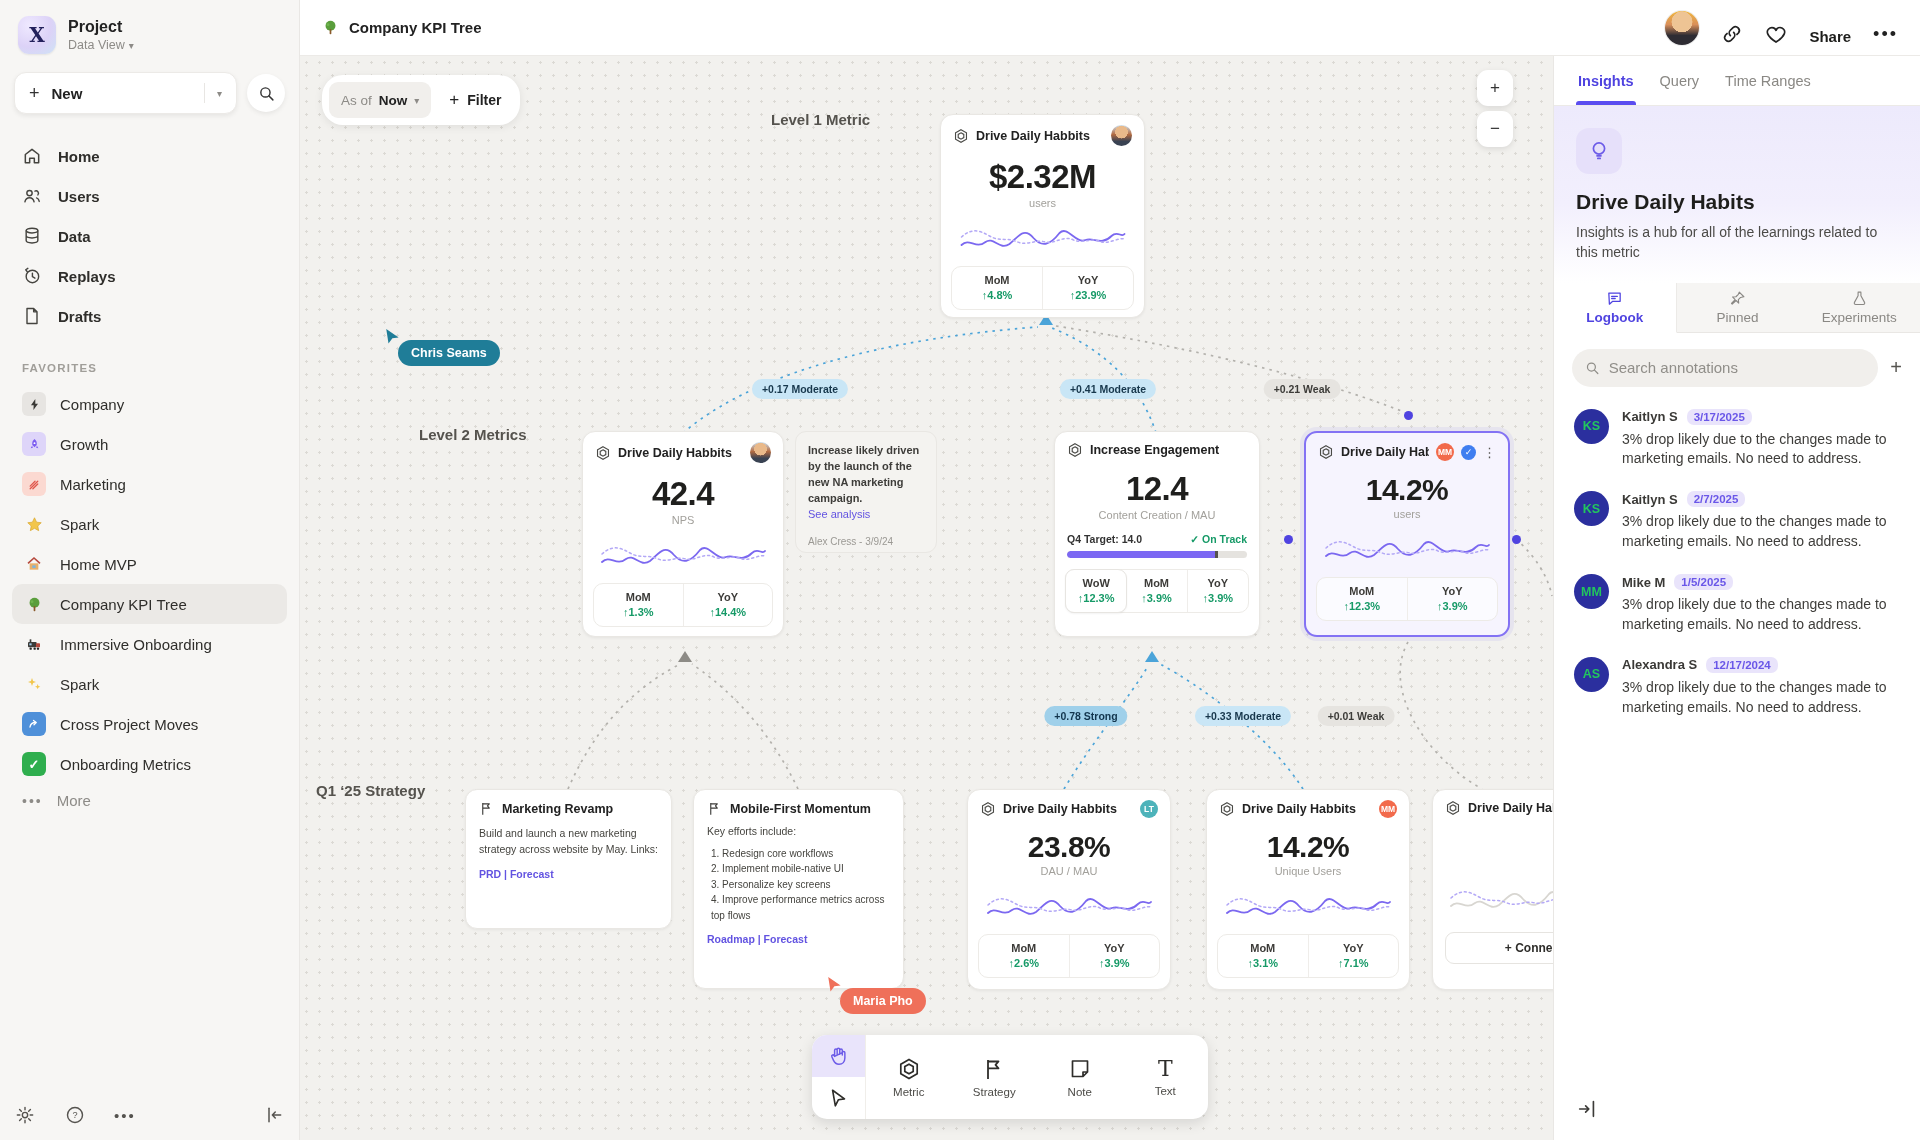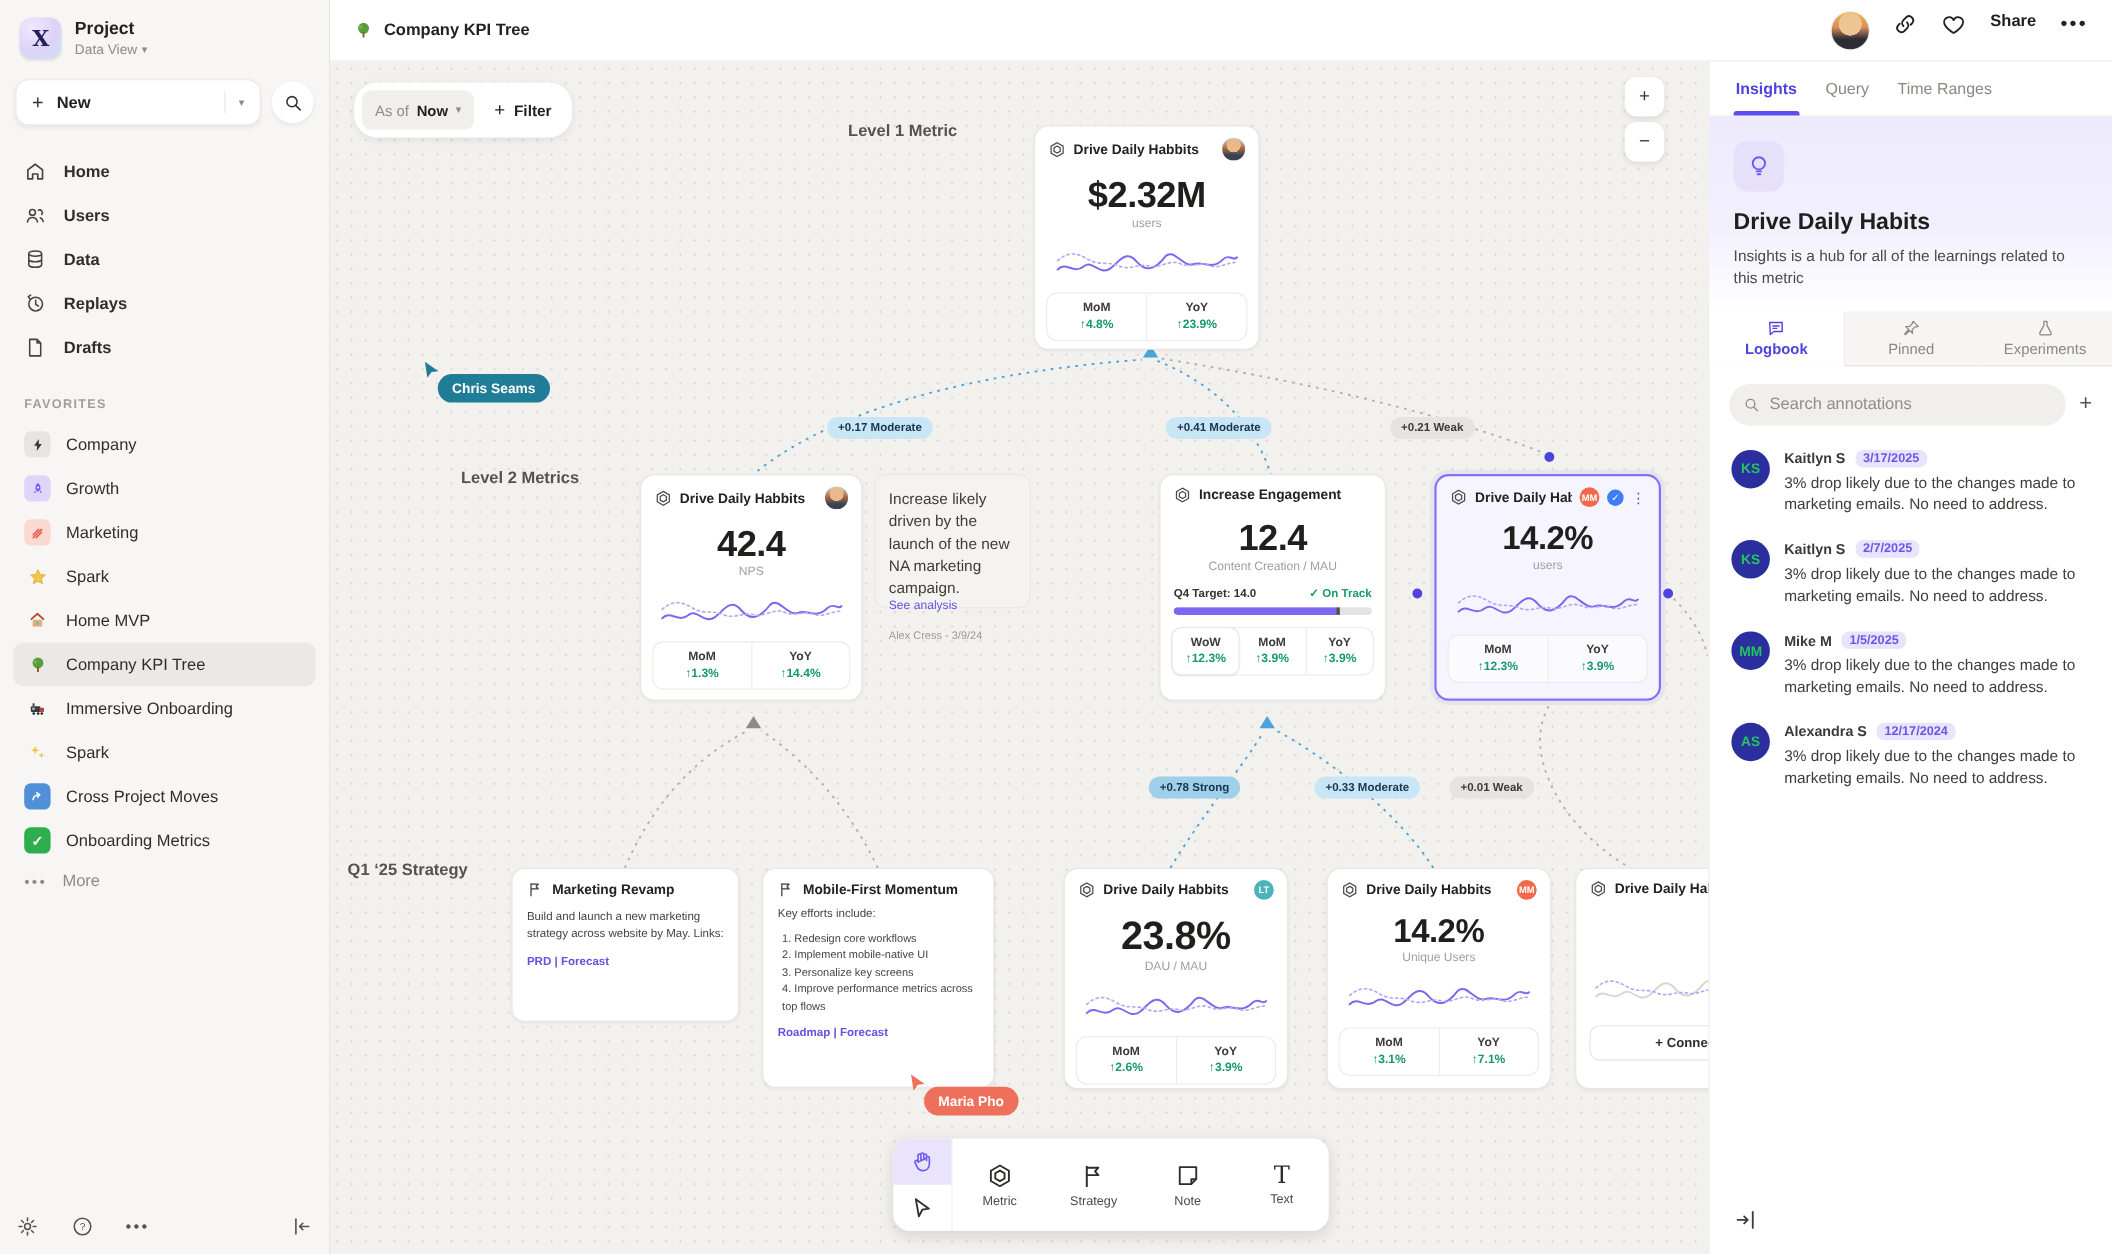--- a/index.html
+++ b/index.html
@@ -38,21 +38,21 @@
   .more-dots { font-size:14px; letter-spacing:2px; }
   .more-label { font-size:15px; }
   .side-bottom { position:absolute; bottom:14px; left:14px; right:14px; display:flex; align-items:center; gap:28px; color:#55534f; }
   .sb-ic { width:22px; height:22px; display:flex; align-items:center; justify-content:center; cursor:pointer; }
   .sb-collapse { margin-left:auto; }
 
   
   .main { position:relative; flex:1; display:flex; flex-direction:column; }
   .topbar { height:56px; background:#fff; border-bottom:1px solid #eceae7; display:flex; align-items:center; padding:0 22px; z-index:6; }
   .topbar-title { display:flex; align-items:center; gap:10px; font-size:15px; font-weight:bold; color:#222; }
-  .topbar-right { margin-left:auto; display:flex; align-items:flex-start; gap:22px; }
+  .topbar-right { margin-left:auto; display:flex; align-items:flex-end; gap:22px; }
   .avatar { width:34px; height:34px; border-radius:50%; background:radial-gradient(circle at 50% 32%, #eec494 0 36%, rgba(0,0,0,0) 37%), linear-gradient(180deg,#f0b73f 0%, #d98f5a 40%, #2e2c33 72%); box-shadow:0 0 0 1px #eee; }
   .hicon { width:22px; height:22px; color:#222; cursor:pointer; display:flex; }
   .share-label { font-size:15px; font-weight:bold; color:#1d1d1b; cursor:pointer; }
   .kebab-h { font-size:18px; letter-spacing:2px; color:#222; cursor:pointer; }
 
   .workrow { position:relative; flex:1; display:flex; }
 
   
   .canvas { position:relative; width:1253px; height:1084px; background:#f2f1ee; overflow:hidden;
     background-image:radial-gradient(#dbd9d4 1px, transparent 1.2px); background-size:13px 13px; }
@@ -93,21 +93,21 @@
   .target-row { display:flex; align-items:center; justify-content:space-between; margin:12px 12px 0; }
   .target-label { font-size:10.5px; font-weight:bold; color:#333; }
   .ontrack { font-size:10.5px; font-weight:bold; color:#169a67; }
   .progress { margin:6px 12px 0; height:7px; border-radius:4px; background:#e5e3df; position:relative; overflow:hidden; }
   .progress .fill { position:absolute; left:0; top:0; bottom:0; width:84%; background:#7c68f3; border-radius:4px; }
   .progress .tick { position:absolute; left:82%; top:0; bottom:0; width:3px; background:#55524d; }
   .handle-dot { position:absolute; width:9px; height:9px; border-radius:50%; background:#4f43e0; z-index:3; }
 
   
   .note-card { position:absolute; background:#f4f3f0; border:1px solid #e9e7e3; border-radius:11px; padding:11px 12px; z-index:2; }
-  .note-text { font-size:14px; color:#3e3d3a; line-height:1.45; }
+  .note-text { font-size:11px; color:#3e3d3a; line-height:1.45;font-weight:bold; }
   .note-link { font-size:11px; color:#6253e1; cursor:pointer; margin-top:1px; }
   .note-author { font-size:10px; color:#9b9994; margin-top:16px; }
   .strat-card { position:absolute; background:#fff; border:1px solid #e9e7e3; border-radius:12px; box-shadow:0 1px 3px rgba(0,0,0,.06); padding:11px 13px; z-index:2; }
   .strat-head { display:flex; align-items:center; gap:8px; }
   .strat-flag { width:15px; height:15px; color:#3c3b38; display:flex; }
   .strat-title { font-size:12.5px; font-weight:bold; color:#222; }
   .strat-body { font-size:10.5px; color:#45443f; line-height:1.5; margin-top:10px; }
   .strat-links { font-size:10.5px; font-weight:bold; color:#6253e1; margin-top:10px; cursor:pointer; }
   .strat-list { margin-top:6px; }
   .strat-list div { font-size:10px; color:#45443f; line-height:1.55; padding-left:4px; }
@@ -637,21 +637,21 @@
         <div class="mcard" style="left:667px; top:733px; width:204px; height:201px;">
           <div class="mc-head">
             <span class="mc-hexicon">
                 <svg class="icon" width="16" height="16" viewBox="0 0 24 24">
                   <use href="#sym-hex"></use>
                 </svg>
               </span>
             <span class="mc-title">Drive Daily Habbits</span>
             <span class="mc-badge badge-lt">LT</span>
           </div>
-          <div class="mc-value" style="font-size:36px;">23.8%</div>
+          <div class="mc-value" style="font-size:30px;">23.8%</div>
           <div class="mc-unit">DAU / MAU</div>
           <svg class="mc-spark icon" width="174" height="40" viewBox="0 0 170 40">
               <use href="#sym-spark"></use>
             </svg>
           <div class="mc-foot">
             <div class="stat">
                 <div class="stat-label">MoM</div>
                 <div class="stat-delta">↑2.6%</div>
               </div>
             <div class="stat">

